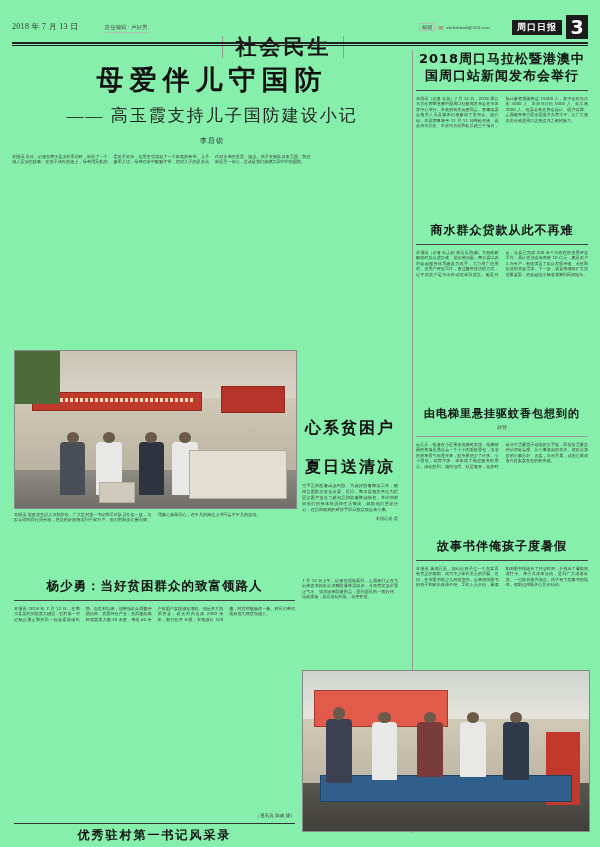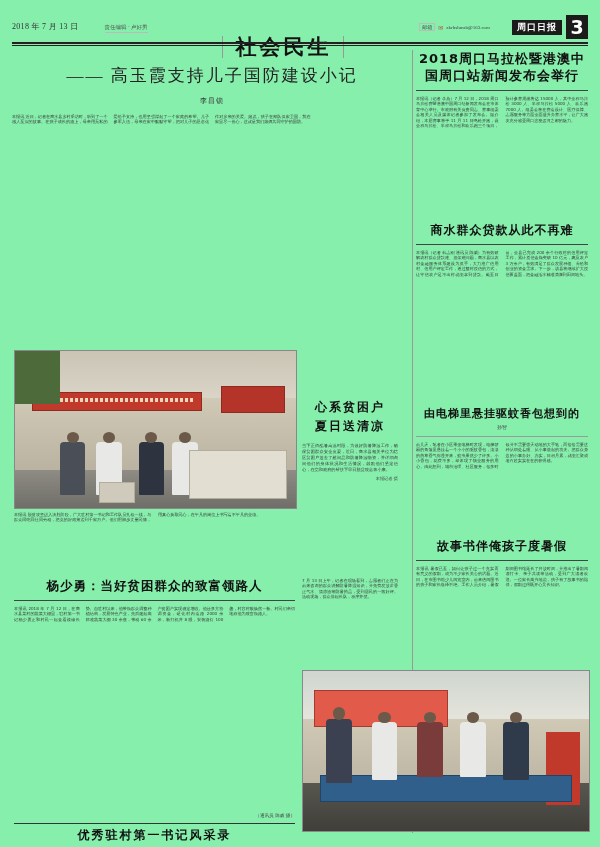--- a/index.html
+++ b/index.html
@@ -144,22 +144,22 @@
   .hd.mid{font-size:12px;letter-spacing:1px;line-height:16px;}
   .hd.sm{font-size:11px;letter-spacing:1px;line-height:15px;}
   .hd .yr{font-family:"DejaVu Sans", sans-serif;font-size:13px;}
   .hrule{border-top:1px solid #444;margin:6px 0 5px;}
   .hrule.thin{border-top:1px solid #999;}
   .byline{font-size:5px;text-align:center;color:#444;margin-top:3px;}
 
   
   .capwrap{position:absolute;}
   .capttl{
-    font-family:"DejaVu Serif", serif;font-weight:bold;font-size:12px;
-    line-height:19px;letter-spacing:2px;color:#111;text-align:center;
+    font-family:"DejaVu Serif", serif;font-weight:bold;font-size:16px;
+    line-height:19px;letter-spacing:2px;color:#111;text-align:center;margin-top:20px;
   }
   .captxt{font-size:4.2px;line-height:6px;color:#3a3a3a;text-align:justify;word-break:break-all;font-family:"DejaVu Sans", sans-serif;}
   .capsig{font-size:4.2px;color:#444;text-align:right;margin-top:3px;font-family:"DejaVu Sans", sans-serif;}
 
   
   .bartitle{
     text-align:center;font-family:"DejaVu Serif", serif;font-weight:bold;
     font-size:12px;letter-spacing:2px;color:#111;
     border-top:1px solid #333;border-bottom:1px solid #333;
     padding:3px 0;
@@ -193,20 +193,21 @@
       <div class="md-num">3</div>
     </div>
   </div>
   <div class="rule"></div>
   <div class="rule2"></div>
   <div class="vrule"></div>
 
   <div class="col-left">
 
     <div class="lead-h">
+      <div class="t">母爱伴儿守国防</div>
       <div class="st">—— 高玉霞支持儿子国防建设小记</div>
       <div class="by">李昌锁</div>
     </div>
 
     <div class="blk tx cols4" style="height:184px;overflow:hidden;">本报讯 近日，记者在商水县乡村采访时，听到了一个感人至深的故事。在孩子成长的路上，母亲用无私的爱给予支持，也用坚强撑起了一个家庭的希望。儿子参军入伍，母亲在家中默默守望，把对儿子的思念化作对乡亲的关爱。她说，孩子在部队保家卫国，我在家里尽一份心，这就是我们娘俩共同守护的国防。</div>
   </div>
 
   <div class="photo" style="position:absolute;left:14px;top:350px;width:281px;height:157px;">
     <div class="sky"></div>
       <div class="wall"></div>

